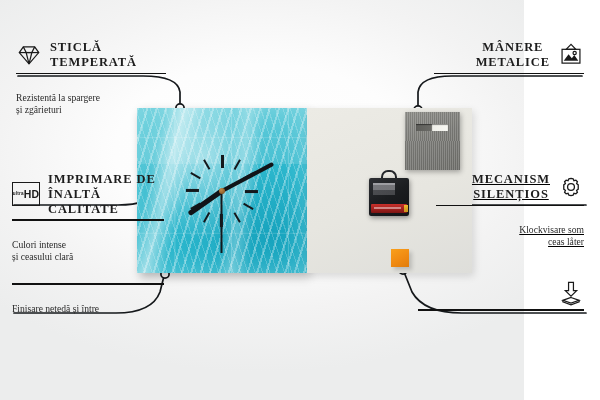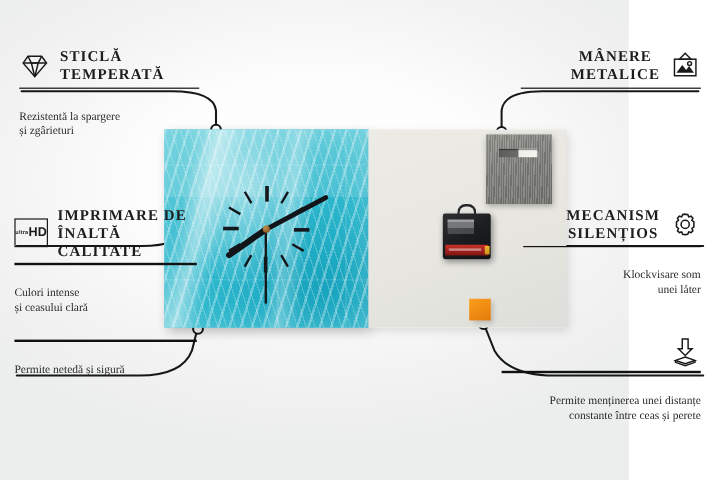--- a/index.html
+++ b/index.html
@@ -269,74 +269,72 @@
       <span class="feat-title">IMPRIMARE DE
 ÎNALTĂ CALITATE</span>
     </div>
     <div class="rule"></div>
     <div class="feat-desc">Culori intense
 și ceasului clară</div>
   </div>
 
   <div class="feature" style="left:12px; top:280px; width:152px;">
     <div class="rule"></div>
-    <div class="feat-desc">Permite netedă și sigură</div>
+    <div class="feat-desc">Finisare netedă și între</div>
   </div>
 
   <div class="feature" style="left:434px; top:40px; width:150px;">
     <div class="feat-head right">
       <span class="ico">
         <svg viewBox="0 0 32 32">
           <g fill="none" stroke="#1a1a1a" stroke-width="1.5">
             <path d="M16 3 L10 9 H22 Z"></path>
             <rect x="5" y="9" width="22" height="17"></rect>
             <path d="M7 23 L13 15 L17 20 L20 16 L25 23 Z" fill="#1a1a1a" stroke="none"></path>
             <circle cx="20.5" cy="13.5" r="2"></circle>
           </g>
         </svg>
       </span>
       <span class="feat-title ra">MÂNERE
 METALICE</span>
     </div>
     <div class="rule"></div>
   </div>
 
-  <div class="feature" style="left:436px; top:172px; width:148px;">
+  <div class="feature" style="left:436px; top:172px; width:148px;text-decoration:underline;">
     <div class="feat-head right">
       <span class="ico">
         <svg viewBox="0 0 32 32">
           <g fill="none" stroke="#1a1a1a" stroke-width="1.6">
             <path d="M16 5.5 L18.6 5.9 L19.6 8.3 L22 7.6 L23.9 9.5 L22.9 11.8
                      L24.9 13.4 L24.9 16 L24.9 18.6 L22.9 20.2 L23.9 22.5
                      L22 24.4 L19.6 23.7 L18.6 26.1 L16 26.5 L13.4 26.1
                      L12.4 23.7 L10 24.4 L8.1 22.5 L9.1 20.2 L7.1 18.6
                      L7.1 16 L7.1 13.4 L9.1 11.8 L8.1 9.5 L10 7.6 L12.4 8.3
                      L13.4 5.9 Z"></path>
             <circle cx="16" cy="16" r="4.2"></circle>
           </g>
         </svg>
       </span>
       <span class="feat-title ra">MECANISM
 SILENȚIOS</span>
     </div>
     <div class="rule"></div>
     <div class="feat-desc ra">Klockvisare som
-unei låter</div>
+ceas låter</div>
   </div>
 
   <div class="feature" style="left:418px; top:280px; width:166px;">
     <div class="feat-head right">
       <span class="ico">
         <svg viewBox="0 0 32 32">
           <g fill="none" stroke="#1a1a1a" stroke-width="1.5">
             <path d="M13 3 H19 V13 H23 L16 20 L9 13 H13 Z"></path>
             <path d="M16 21.5 L26 25 L16 28.5 L6 25 Z"></path>
             <path d="M6 25 V27 L16 30.5 L26 27 V25"></path>
           </g>
         </svg>
       </span>
     </div>
     <div class="rule"></div>
-    <div class="feat-desc ra">Permite menținerea unei distanțe
-constante între ceas și perete</div>
   </div>
 
 </div>
 
 </body></html>

